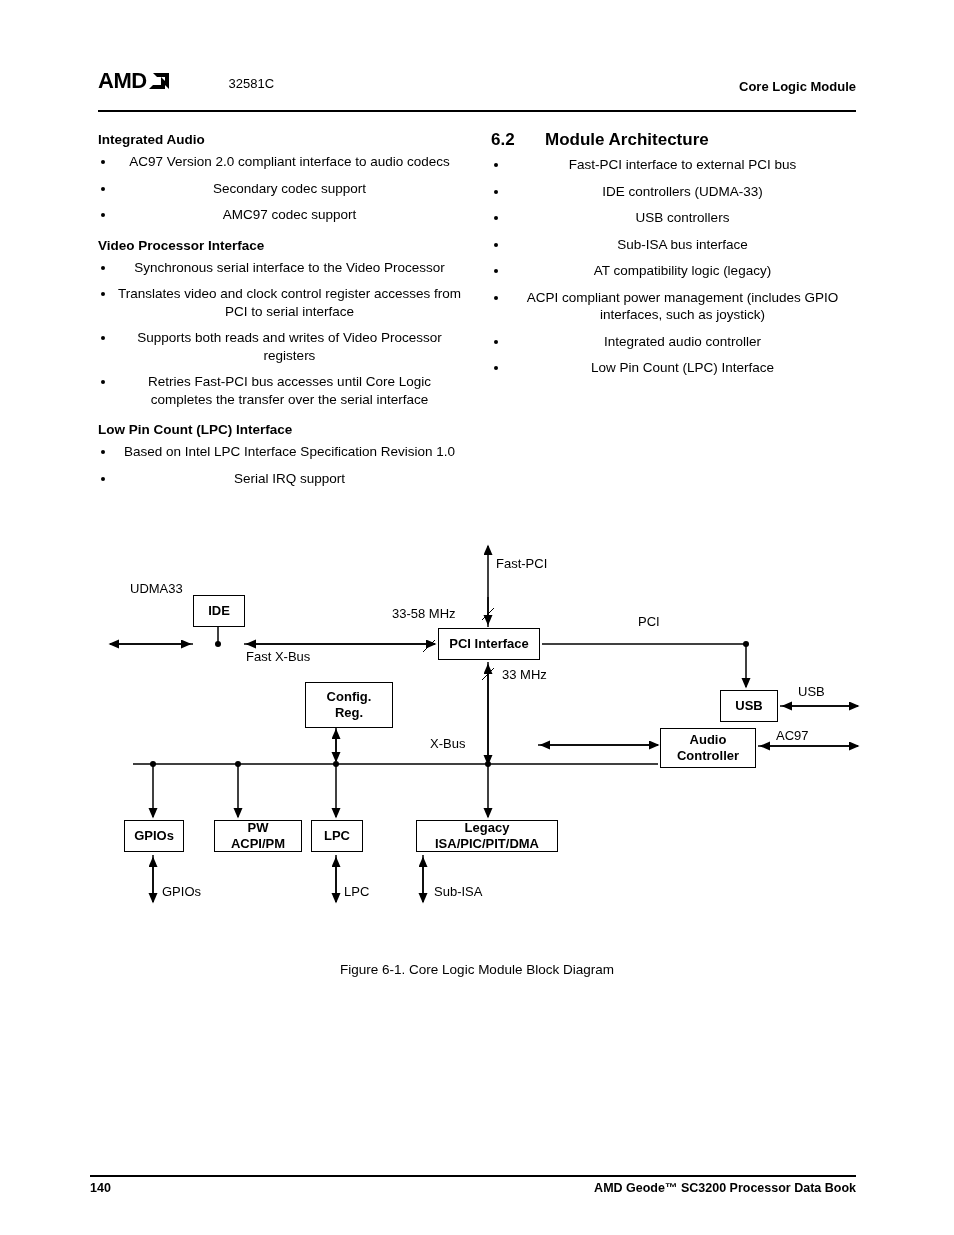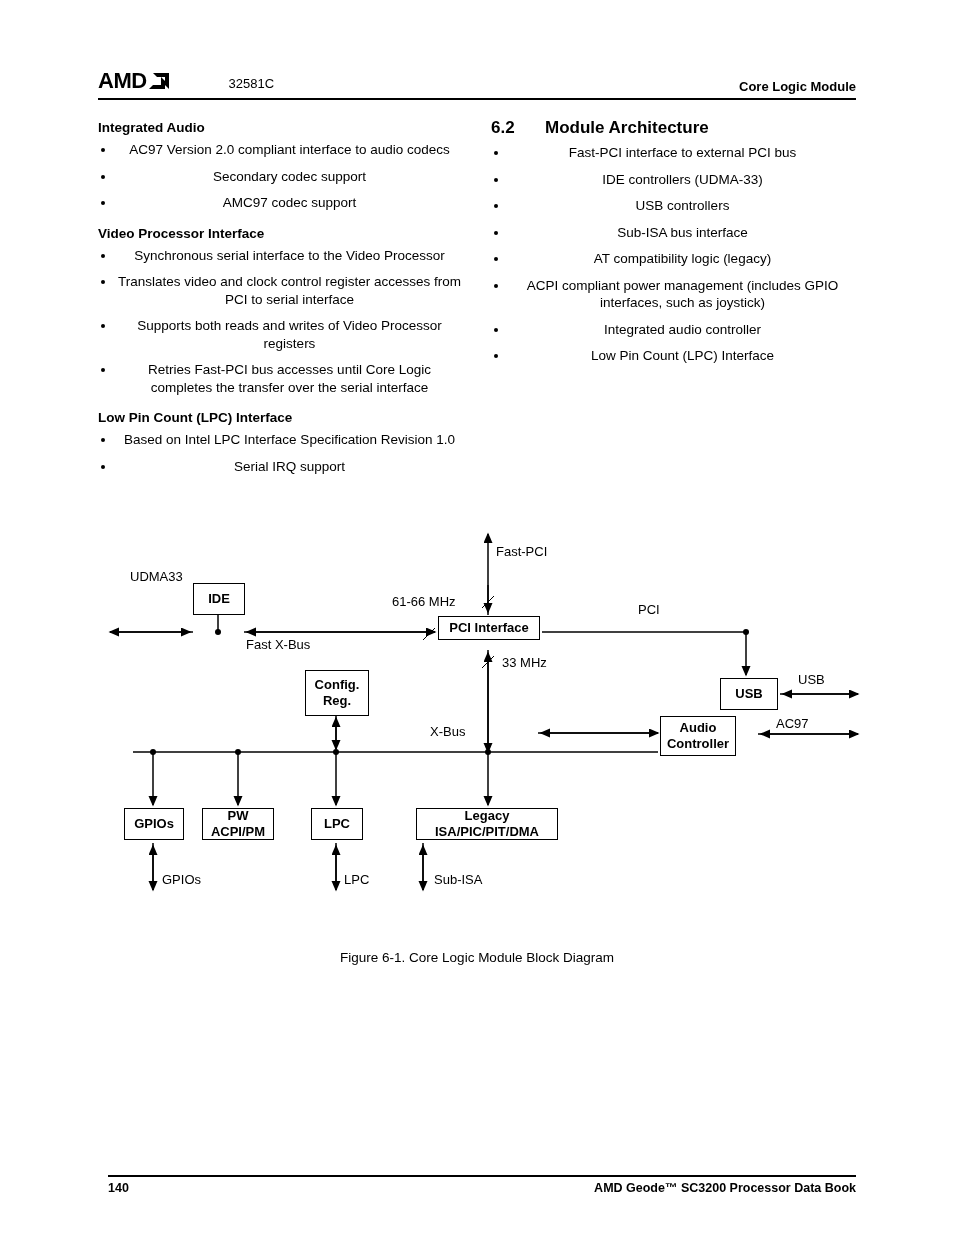--- a/index.html
+++ b/index.html
@@ -15,21 +15,21 @@
     padding: 68px 98px 40px 98px;
     box-sizing: border-box;
     height: 1235px;
     position: relative;
   }
   .hdr {
     display: flex;
     justify-content: space-between;
     align-items: flex-end;
     border-bottom: 2px solid #000;
-    padding-bottom: 4px;
+    padding-bottom: 16px;
     margin-bottom: 18px;
   }
   .hdr-left {
     display: flex;
     align-items: baseline;
     gap: 60px;
   }
   .logo {
     font-weight: 900;
     font-size: 22px;
@@ -88,21 +88,21 @@
   }
   .caption {
     text-align: center;
     font-weight: normal;
     font-size: 13.5px;
     margin-top: 30px;
   }
   .ftr {
     position: absolute;
     bottom: 40px;
-    left: 108px;
+    left: 90px;
     right: 98px;
     display: flex;
     justify-content: space-between;
     border-top: 2px solid #000;
     padding-top: 4px;
     font-size: 12.5px;
   }
   .ftr .pagenum { font-weight: bold; }
   .ftr .book { font-weight: bold; }
   
@@ -246,53 +246,53 @@
       <line x1="55" y1="370" x2="55" y2="326" stroke="#000" stroke-width="1.5" marker-end="url(#ah)"></line>
       <line x1="238" y1="323" x2="238" y2="370" stroke="#000" stroke-width="1.5" marker-end="url(#ah)"></line>
       <line x1="238" y1="370" x2="238" y2="326" stroke="#000" stroke-width="1.5" marker-end="url(#ah)"></line>
       <line x1="325" y1="323" x2="325" y2="370" stroke="#000" stroke-width="1.5" marker-end="url(#ah)"></line>
       <line x1="325" y1="370" x2="325" y2="326" stroke="#000" stroke-width="1.5" marker-end="url(#ah)"></line>
     </svg>
 
     <div class="box" style="left:95px;top:63px;width:52px;height:32px;">
         <b>IDE</b>
       </div>
-    <div class="box" style="left:207px;top:150px;width:64px;height:46px;">
+    <div class="box" style="left:207px;top:150px;width:88px;height:46px;">
         <b>Config.</b>
         <b>Reg.</b>
       </div>
-    <div class="box" style="left:340px;top:96px;width:102px;height:24px;text-align:right;">
+    <div class="box" style="left:340px;top:96px;width:102px;height:32px;text-align:right;">
         <b>PCI Interface</b>
       </div>
     <div class="box" style="left:622px;top:158px;width:58px;height:32px;">
         <b>USB</b>
       </div>
-    <div class="box" style="left:562px;top:196px;width:76px;height:40px;text-align:center;">
+    <div class="box" style="left:562px;top:196px;width:96px;height:40px;text-align:center;">
         <b>Audio</b>
         <b>Controller</b>
       </div>
     <div class="box" style="left:26px;top:288px;width:60px;height:32px;">
         <b>GPIOs</b>
       </div>
-    <div class="box" style="left:104px;top:288px;width:72px;height:32px;">
+    <div class="box" style="left:116px;top:288px;width:88px;height:32px;">
         <b>PW</b>
         <span>ACPI/PM</span>
       </div>
     <div class="box" style="left:213px;top:288px;width:52px;height:32px;">
         <b>LPC</b>
       </div>
     <div class="box" style="left:318px;top:288px;width:142px;height:32px;">
         <b>Legacy</b>
         <span>ISA/PIC/PIT/DMA</span>
       </div>
 
     <div class="dlabel" style="left:32px;top:49px;">UDMA33</div>
     <div class="dlabel" style="left:398px;top:24px;">Fast-PCI</div>
     <div class="dlabel" style="left:148px;top:93px;margin-top:24px;">Fast X-Bus</div>
-    <div class="dlabel" style="left:294px;top:74px;">61-66 MHz</div>
+    <div class="dlabel" style="left:294px;top:74px;">33-58 MHz</div>
     <div class="dlabel" style="left:404px;top:135px;">33 MHz</div>
     <div class="dlabel" style="left:540px;top:82px;">PCI</div>
     <div class="dlabel" style="left:700px;top:152px;">USB</div>
     <div class="dlabel" style="left:678px;top:196px;">AC97</div>
     <div class="dlabel" style="left:332px;top:204px;">X-Bus</div>
     <div class="dlabel" style="left:64px;top:352px;">GPIOs</div>
     <div class="dlabel" style="left:246px;top:352px;">LPC</div>
     <div class="dlabel" style="left:336px;top:352px;text-align:center;">Sub-ISA</div>
   </div>
 

